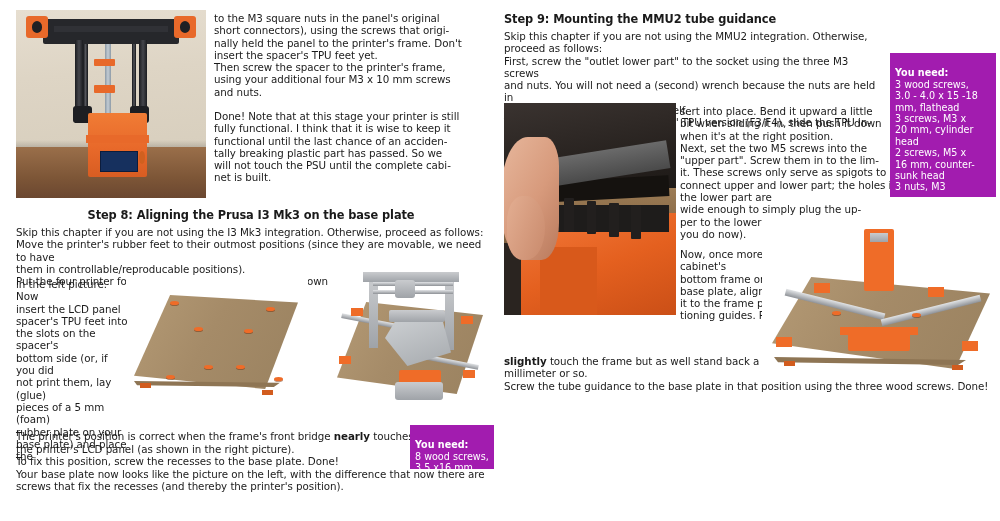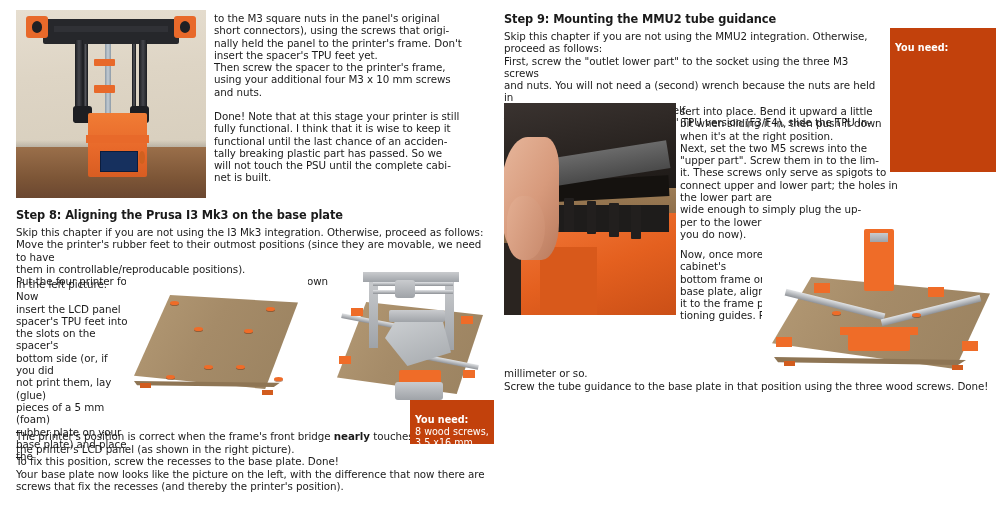--- a/index.html
+++ b/index.html
@@ -28,27 +28,28 @@
   }
   b.em{font-weight:bold;}
 
   
   .col-left{position:absolute;left:8px;top:0;width:482px;height:521px;}
   .col-right{position:absolute;left:504px;top:0;width:492px;height:521px;}
 
   
   .need-box{
     position:absolute;
-    background:#c2410c;
+    background:#a21caf;
     color:#ffffff;
     padding:3px 4px 4px 5px;
     box-sizing:border-box;
     font-size:9.6px;
     line-height:11.4px;
     white-space:pre-line;
+    margin-top:25px;
   }
   .need-box .need-title{font-weight:bold;display:block;}
 
   
   .imgbox{position:absolute;overflow:hidden;}
 
   
   .photo1{background:#ded6c8;}
   .p1-wall{position:absolute;left:0;top:0;right:0;height:73%;
     background:linear-gradient(175deg,#e6ded0 0%,#ded5c5 45%,#d8cfbe 100%);}
@@ -172,21 +173,21 @@
 using your additional four M3 x 10 mm screws
 and nuts.</div>
 
     <div class="para" style="position:absolute;left:206px;top:110px;width:272px;">Done! Note that at this stage your printer is still
 fully functional. I think that  it is wise to keep it
 functional until the last chance of an acciden-
 tally breaking plastic part has passed. So we
 will not touch the PSU until the complete cabi-
 net is built.</div>
 
-    <div class="h-step" style="position:absolute;left:8px;top:208px;width:470px;">Step 8: Aligning the Prusa I3 Mk3 on the base plate</div>
+    <div class="h-step" style="position:absolute;left:8px;top:208px;width:470px;text-align:center;">Step 8: Aligning the Prusa I3 Mk3 on the base plate</div>
 
     <div class="para" style="position:absolute;left:8px;top:226px;width:478px;">Skip this chapter if you are not using the I3 Mk3 integration. Otherwise, proceed as follows:
 Move the printer's rubber feet to their outmost positions (since they are movable, we need to have
 them in controllable/reproducable positions).
 Put the four printer foot recesses on the base plate as shown</div>
 
     <div class="imgbox rnd-bg" style="left:118px;top:277px;width:182px;height:132px;">
       <div class="plate" style="left:8px;top:18px;width:164px;height:94px;
                   clip-path:polygon(22% 0%, 100% 8%, 80% 100%, 0% 86%);"></div>
       <div class="plate-edge" style="left:8px;top:104px;width:152px;height:6px;
@@ -309,24 +310,34 @@
       <div class="mk3-frame" style="left:108px;top:18px;width:18px;height:9px;"></div>
       <div class="org" style="left:86px;top:118px;width:62px;height:18px;border-radius:2px;"></div>
       <div class="org" style="left:78px;top:112px;width:78px;height:8px;"></div>
       <div class="recess" style="left:70px;top:96px;"></div>
       <div class="recess" style="left:150px;top:98px;"></div>
       <div class="foot" style="left:22px;top:146px;"></div>
       <div class="foot" style="left:190px;top:150px;"></div>
     </div>
 
 
+    <div class="para" style="position:absolute;left:0px;top:355px;width:268px;white-space:normal;"><b class="em">slightly</b><span> touch the frame but as well stand back a</span></div>
 
     <div class="para" style="position:absolute;left:0px;top:367px;width:268px;">millimeter or so.</div>
 
     <div class="para" style="position:absolute;left:0px;top:380px;width:490px;">Screw the tube guidance to the base plate in that position using the three wood screws. Done!</div>
 
     <div class="need-box" style="left:386px;top:28px;width:106px;height:144px;">
-      <span class="need-title">You need:</span>
+      <span class="need-title">You need:</span><span>3 wood screws,
+3.0 - 4.0 x 15 -18
+mm, flathead
+3 screws, M3 x
+20 mm, cylinder
+head
+2 screws, M5 x
+16 mm, counter-
+sunk head
+3 nuts, M3</span>
     </div>
 
   </div>
 
 </div>
 
 </body></html>

